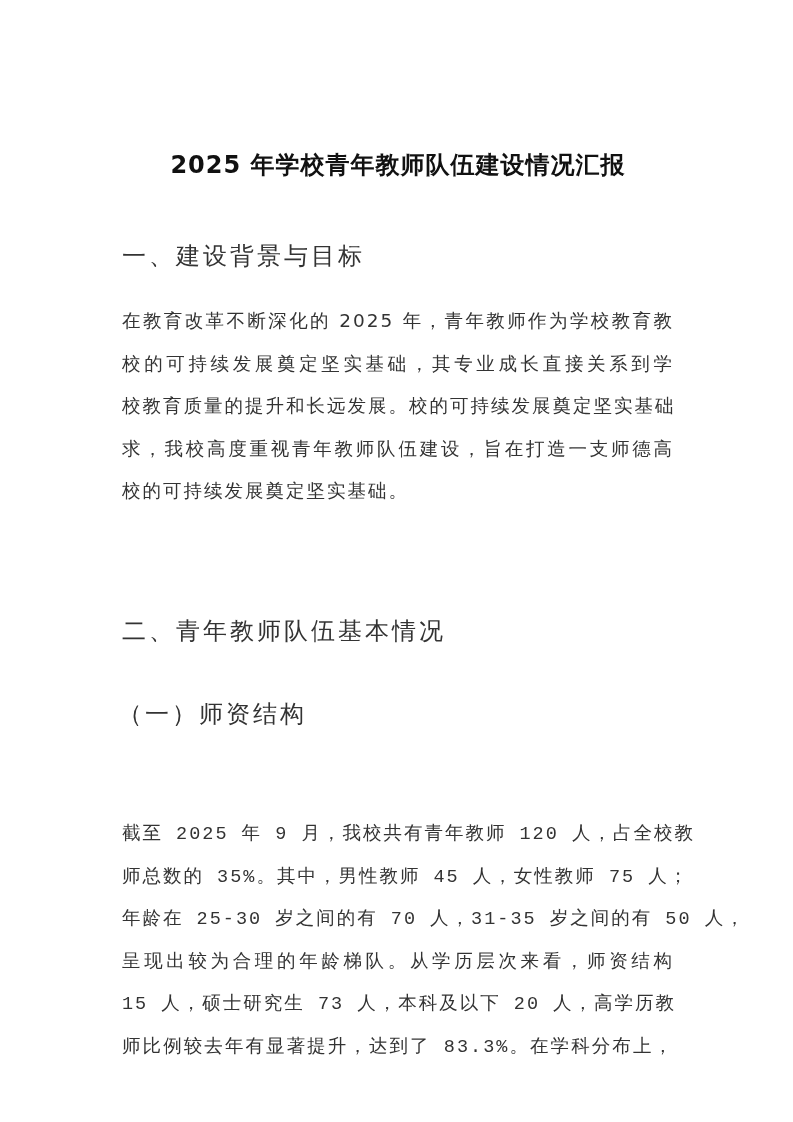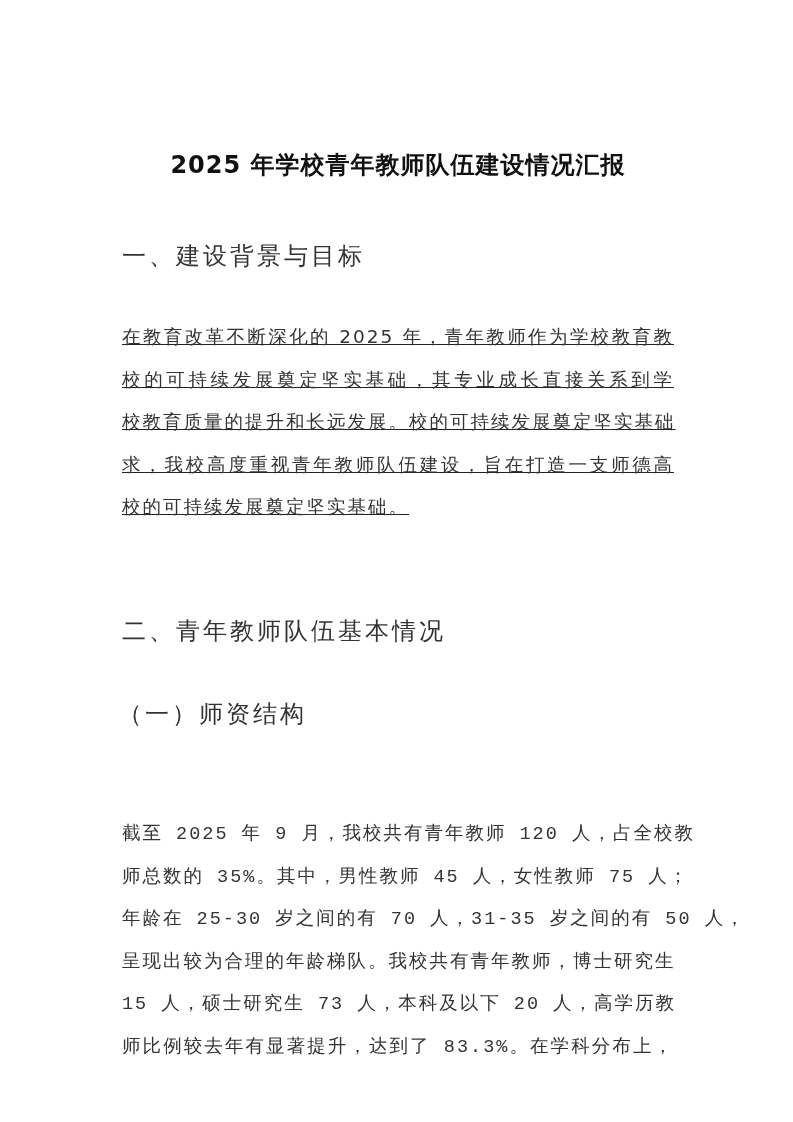--- a/index.html
+++ b/index.html
@@ -64,34 +64,34 @@
   </style>
 </head>
 <body>
 
 <div class="page">
 
   <div class="title">2025 年学校青年教师队伍建设情况汇报</div>
 
   <div class="heading" style="top:240px;">一、建设背景与目标</div>
 
-  <div class="para" style="top:316px;text-decoration:underline;">
+  <div class="para" style="top:300px;">
     <span class="line">在教育改革不断深化的 2025 年，青年教师作为学校教育教</span>
     <span class="line">校的可持续发展奠定坚实基础，其专业成长直接关系到学</span>
     <span class="line">校教育质量的提升和长远发展。校的可持续发展奠定坚实基础</span>
     <span class="line">求，我校高度重视青年教师队伍建设，旨在打造一支师德高</span>
     <span class="line last">校的可持续发展奠定坚实基础。</span>
   </div>
 
   <div class="heading" style="top:615px;">二、青年教师队伍基本情况</div>
 
   <div class="heading" style="top:698px; left:-4px;">（一）师资结构</div>
 
   <div class="para" style="top:814px;font-family:Liberation Mono, monospace;">
     <span class="line">截至 2025 年 9 月，我校共有青年教师 120 人，占全校教</span>
     <span class="line">师总数的 35%。其中，男性教师 45 人，女性教师 75 人；</span>
     <span class="line">年龄在 25-30 岁之间的有 70 人，31-35 岁之间的有 50 人，</span>
-    <span class="line">呈现出较为合理的年龄梯队。我校共有青年教师，博士研究生</span>
+    <span class="line">呈现出较为合理的年龄梯队。从学历层次来看，师资结构</span>
     <span class="line">15 人，硕士研究生 73 人，本科及以下 20 人，高学历教</span>
     <span class="line">师比例较去年有显著提升，达到了 83.3%。在学科分布上，</span>
   </div>
 
 </div>
 
 </body></html>

